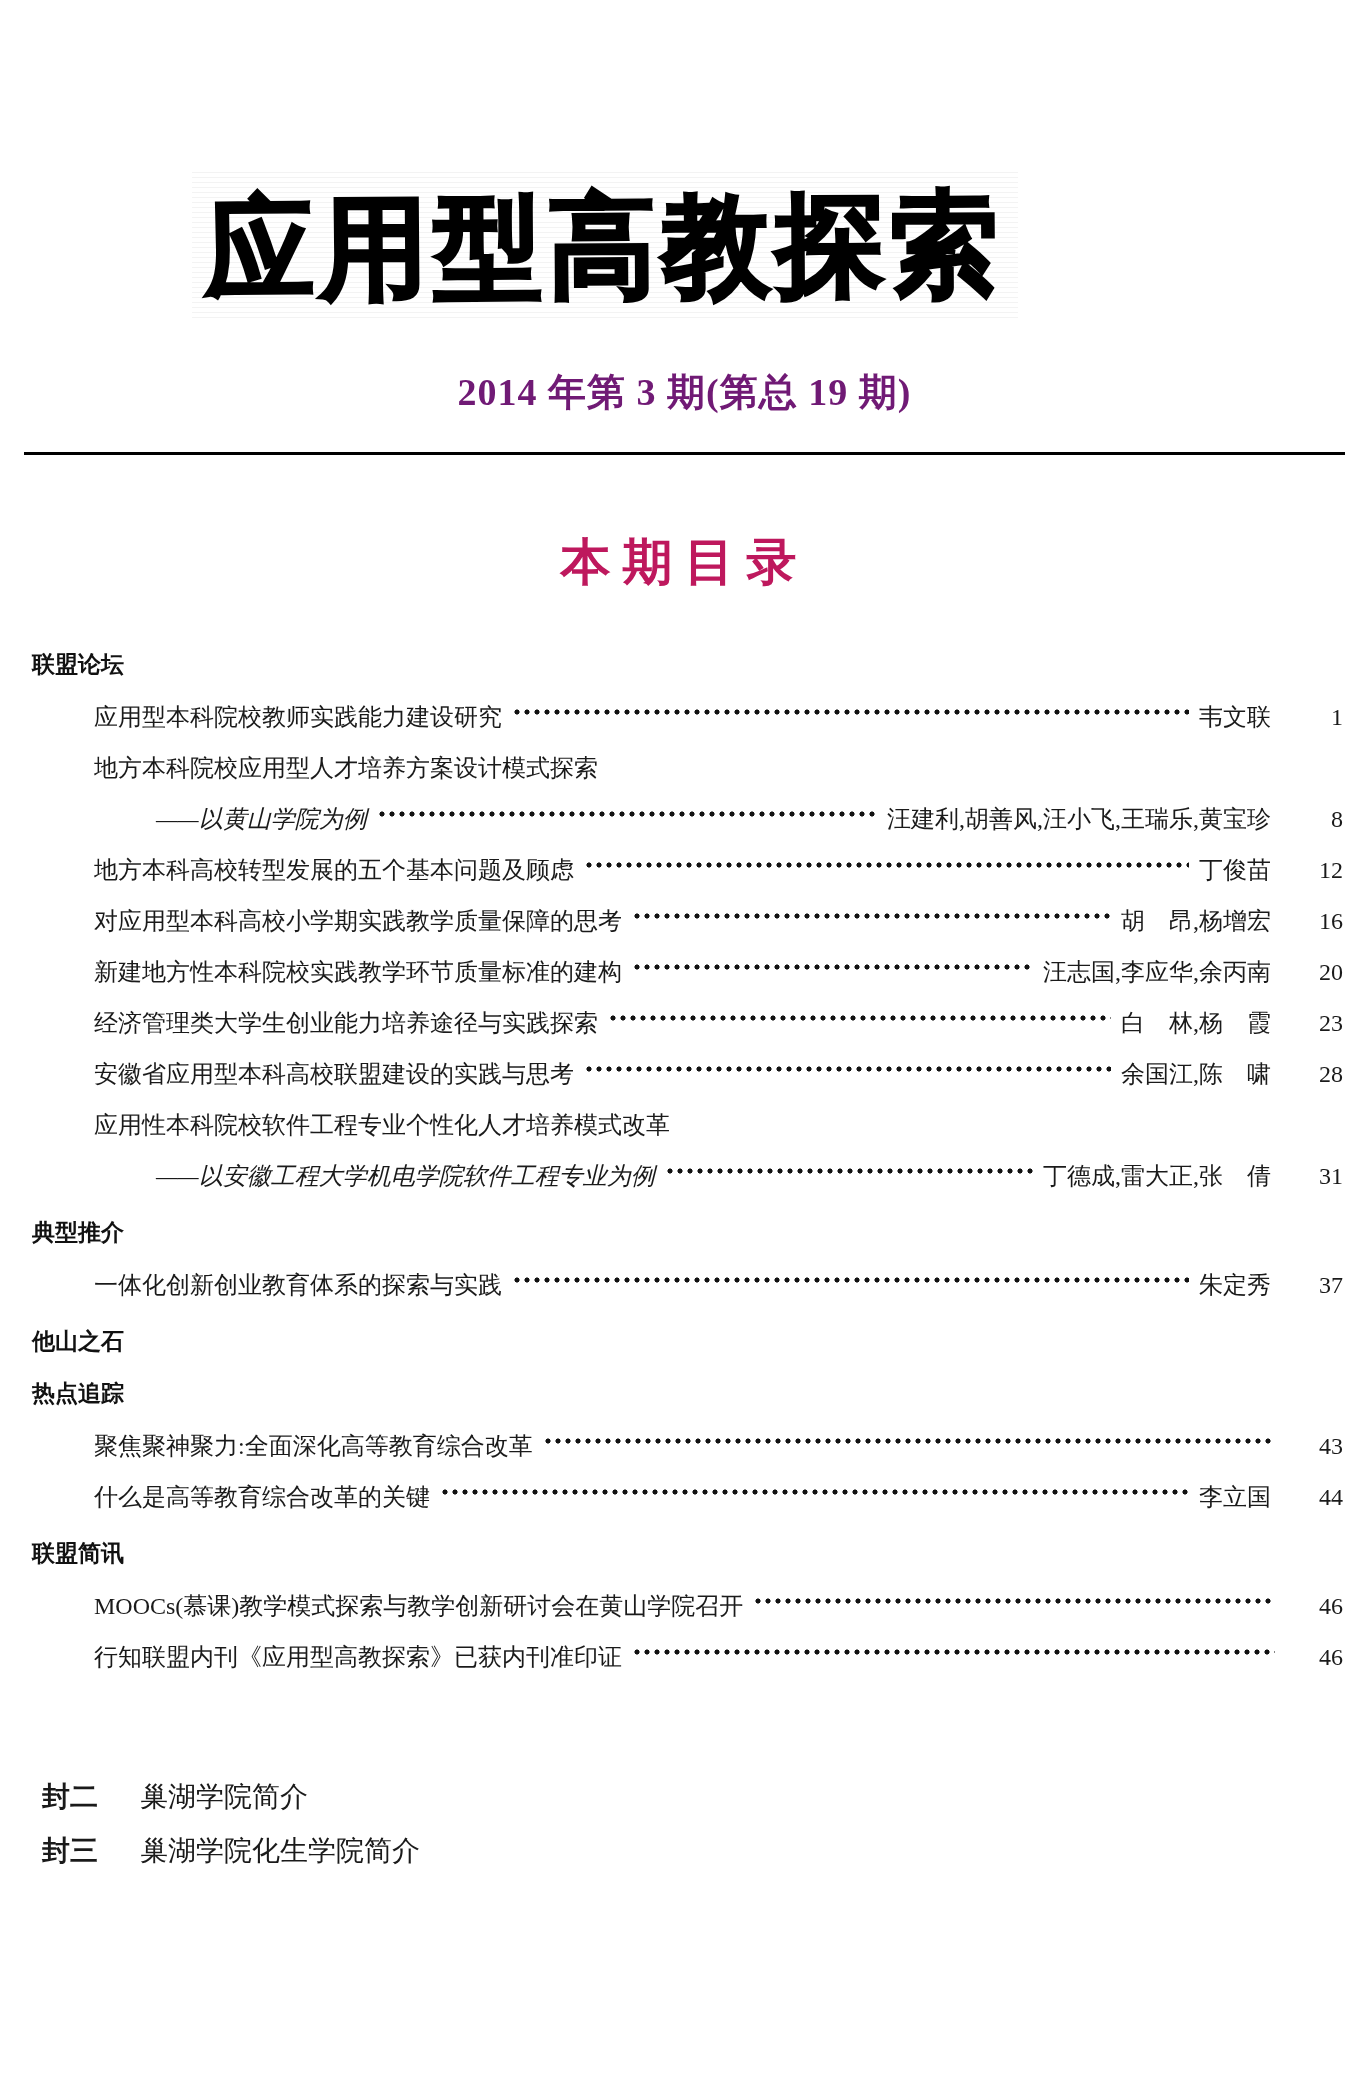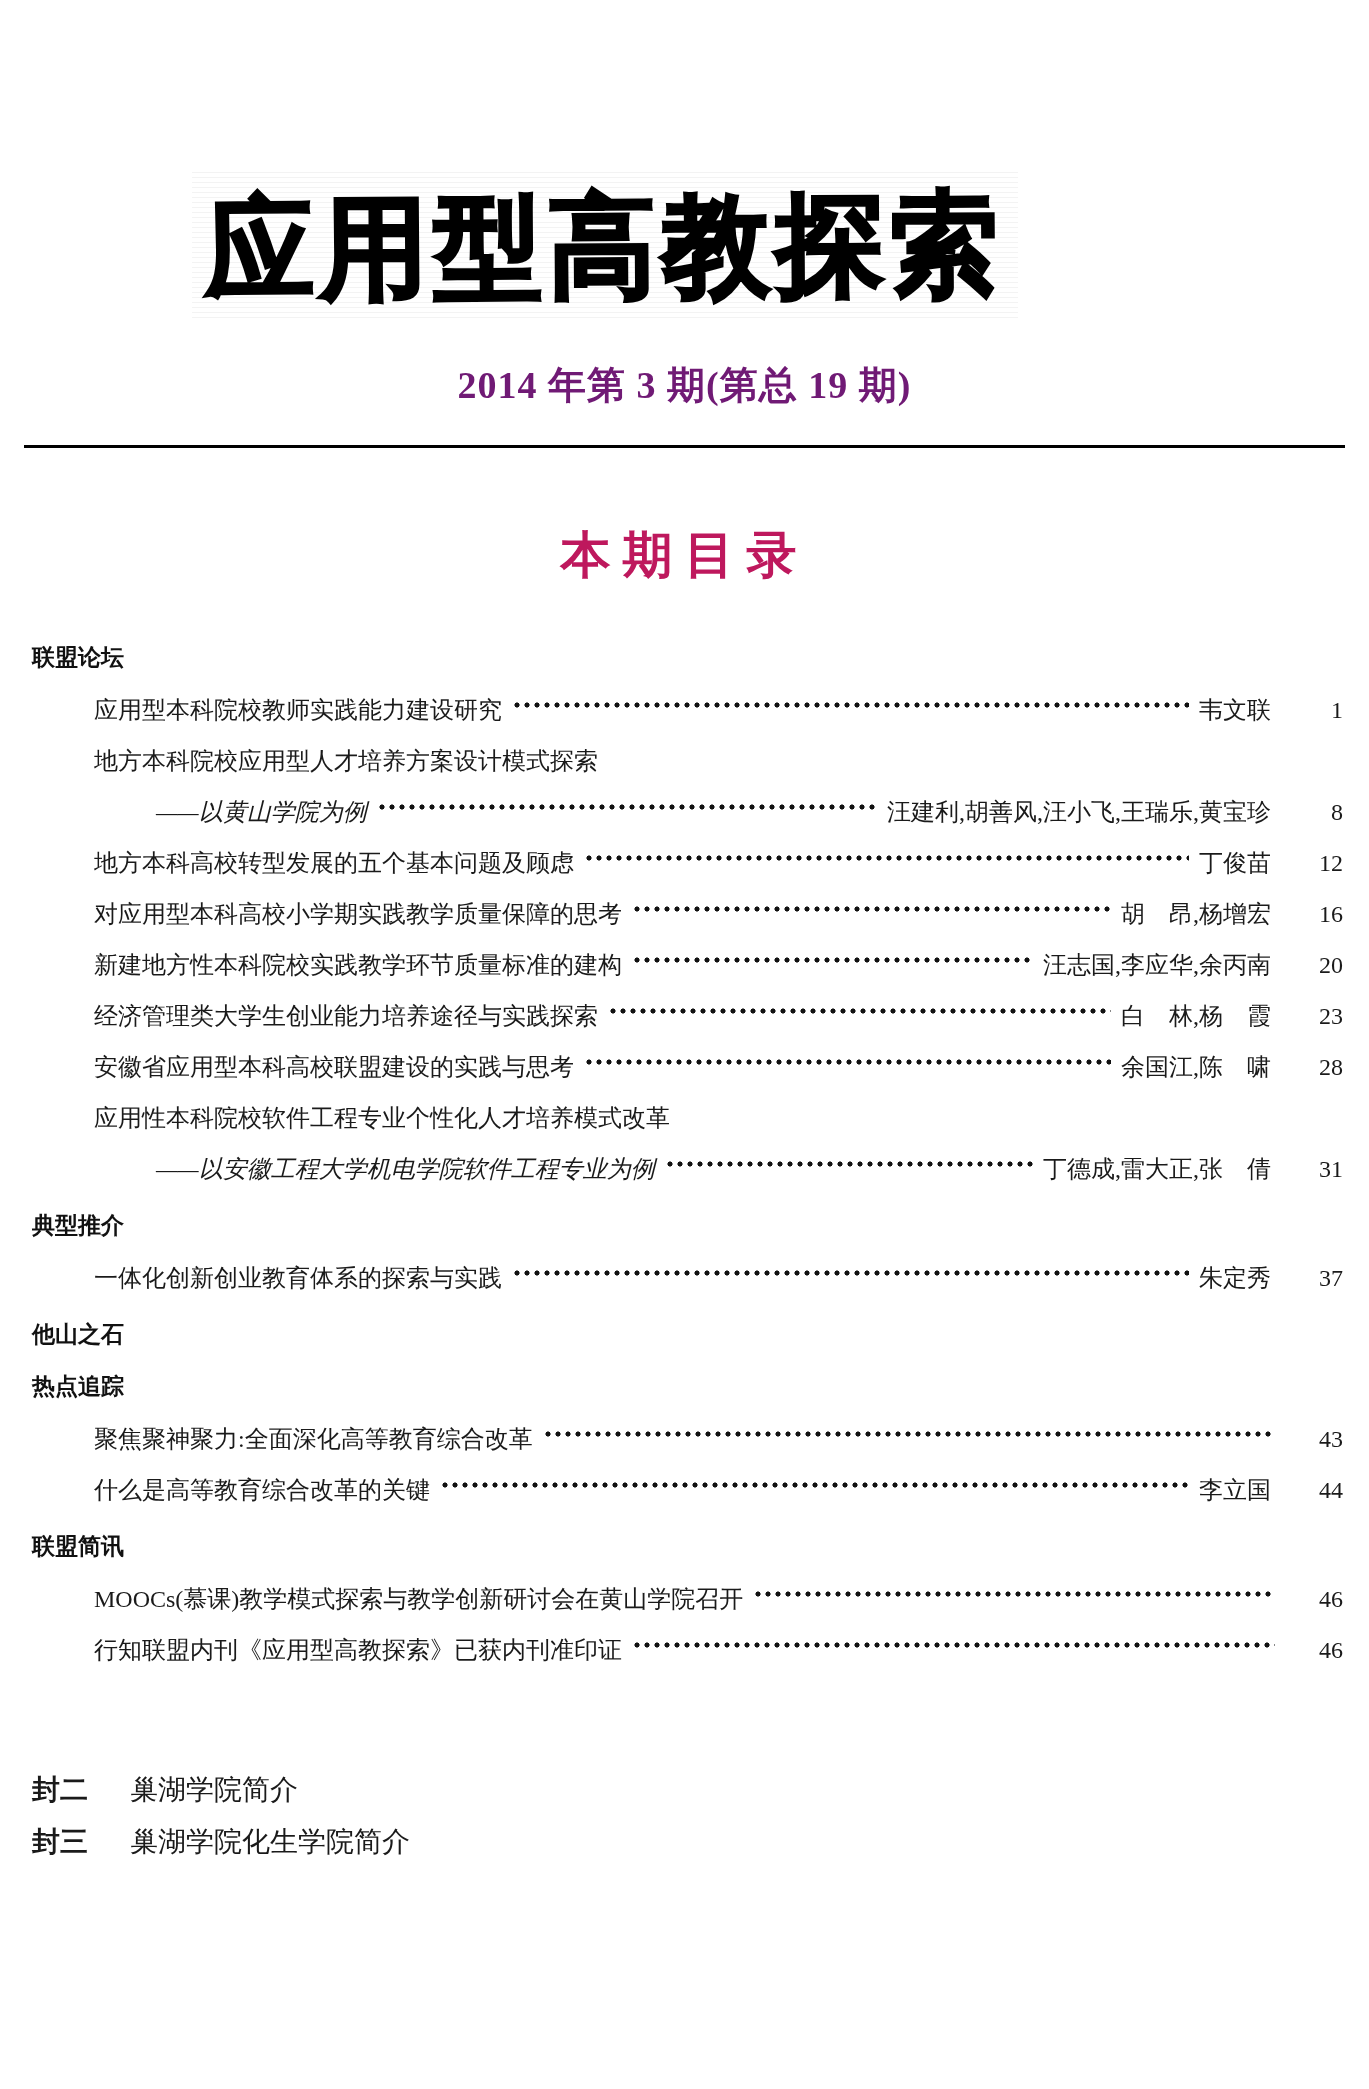--- a/index.html
+++ b/index.html
@@ -15,21 +15,21 @@
     color: #1a1a1a;
     font-family: "Liberation Serif", "DejaVu Serif", serif;
   }
   .page {
     width: 100%;
     height: 100%;
   }
 
   
   .masthead {
-    margin: 172px 0 0 192px;
+    margin: 172px 0 7px 192px;
     display: inline-block;
     padding: 4px 14px;
     background: repeating-linear-gradient(180deg,
       #f3f3f3 0px, #f3f3f3 1px, #ffffff 1px, #ffffff 5px);
   }
   .calligraphy {
     font-family: "DejaVu Serif", serif;
     font-weight: bold;
     font-size: 108px;
     line-height: 140px;
@@ -115,23 +115,24 @@
     margin-top: 88px;
     padding-left: 32px;
   }
   .cover-row {
     display: flex;
     align-items: baseline;
     font-size: 28px;
     line-height: 52px;
   }
   .cover-label {
-    font-family: Liberation Serif, serif;
+    font-family: Liberation Mono, monospace;
     font-weight: bold;
     width: 68px;
+    margin-left: 10px;
   }
   .cover-title { margin-left: 30px; }
 </style>
 </head>
 <body>
 
 <div class="page">
 
   <div class="masthead">
     <span class="calligraphy">应用型高教探索</span>

